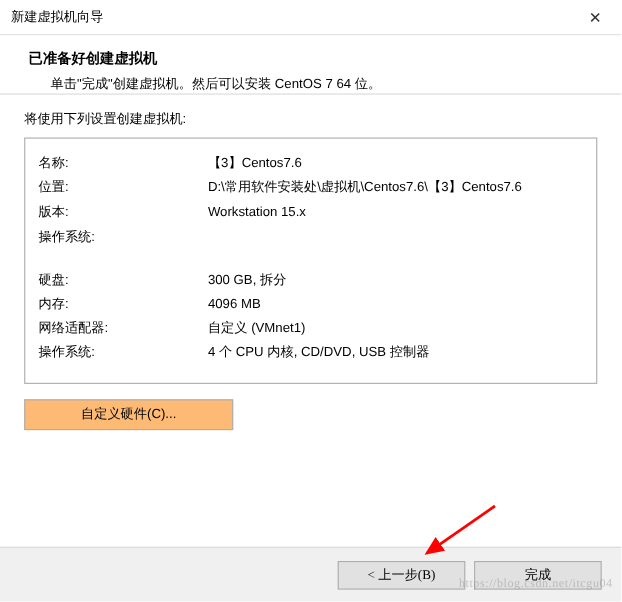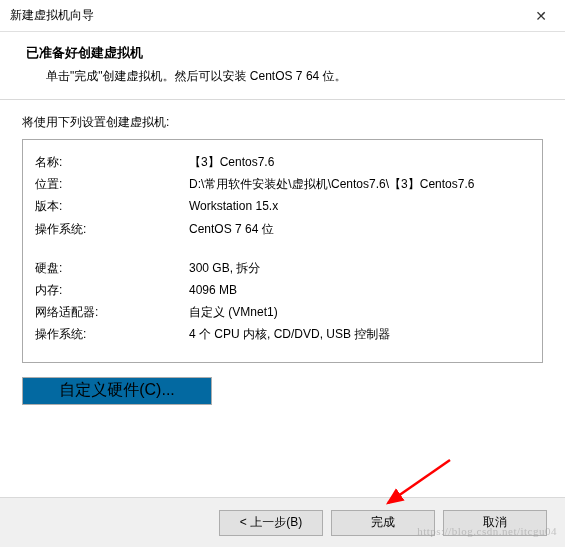--- a/index.html
+++ b/index.html
@@ -19,64 +19,64 @@
       justify-content: space-between;
       padding: 0 4px 0 10px;
       border-bottom: 1px solid #e0e0e0;
     }
     .close-btn {
       width: 40px; height: 28px;
       display: flex; align-items: center; justify-content: center;
       font-size: 14px; color: #333;
     }
     .header {
-      padding: 12px 20px 14px 20px;
+      padding: 12px 20px 0 20px;
       border-bottom: 1px solid #d9d9d9;
     }
     .header-title { font-weight: bold; font-size: 13px; margin-bottom: 6px; padding-left: 6px;}
     .header-sub { font-size: 12px; padding-left: 26px; }
     .content {
       padding: 14px 22px;
     }
     .content-caption { font-size: 12px; margin-bottom: 8px; }
     .summary-box {
       border: 1px solid #aaa;
       background: #fff;
       padding: 10px 12px 14px 12px;
     }
     .row { display: flex; margin: 3px 0; line-height: 1.6; align-items: center; }
     .row .label { width: 106px; flex-shrink: 0; }
     .row .value { flex: 1; white-space: nowrap; overflow: hidden; text-overflow: ellipsis; margin-left: 48px; }
     .gap { height: 14px; }
     .custom-hw-btn {
       margin-top: 14px;
       width: 190px; height: 28px;
-      background: #0369a1;
+      background: #fdba74;
       border: 1px solid #adadad;
-      font-family: inherit; font-size: 16px;
+      font-family: inherit; font-size: 12px;
       cursor: pointer;
       text-align: center;
     }
     .footer {
       position: absolute;
       bottom: 0; left: 0; right: 0;
       height: 50px;
       border-top: 1px solid #d9d9d9;
       display: flex;
       align-items: center;
       justify-content: flex-end;
       gap: 8px;
       padding-right: 18px;
       background: #f0f0f0;
     }
     .footer button {
-      width: 104px; height: 26px;
+      width: 116px; height: 26px;
       background: #e1e1e1;
       border: 1px solid #adadad;
-      font-family: Liberation Sans, sans-serif; font-size: 12px;
+      font-family: Liberation Serif, serif; font-size: 12px;
       cursor: pointer;
     }
     .arrow {
       position: absolute;
       pointer-events: none;
     }
     .watermark {
       position: absolute;
       right: 8px; bottom: 10px;
       color: rgba(150,150,150,0.5);
@@ -110,21 +110,20 @@
     <div class="row">
         <span class="label">位置:</span>
         <span class="value">D:\常用软件安装处\虚拟机\Centos7.6\【3】Centos7.6</span>
       </div>
     <div class="row">
         <span class="label">版本:</span>
         <span class="value">Workstation 15.x</span>
       </div>
     <div class="row">
         <span class="label">操作系统:</span>
-        <span class="value">CentOS 7 64 位</span>
       </div>
     <div class="gap"></div>
     <div class="row">
         <span class="label">硬盘:</span>
         <span class="value">300 GB, 拆分</span>
       </div>
     <div class="row">
         <span class="label">内存:</span>
         <span class="value">4096 MB</span>
       </div>
@@ -136,21 +135,20 @@
         <span class="label">操作系统:</span>
         <span class="value">4 个 CPU 内核, CD/DVD, USB 控制器</span>
       </div>
   </div>
   <button class="custom-hw-btn">自定义硬件(C)...</button>
 </div>
 
 <div class="footer">
   <button>&lt; 上一步(B)</button>
   <button>完成</button>
-  <button>取消</button>
 </div>
 
 <svg class="arrow" style="left:380px; top:455px; width:75px; height:55px;">
   <defs>
     <marker id="ah" markerWidth="8" markerHeight="8" refX="6" refY="3" orient="auto">
       <path d="M0,0 L7,3 L0,6 Z" fill="#ff0000"></path>
     </marker>
   </defs>
   <line x1="70" y1="5" x2="8" y2="48" stroke="#ff0000" stroke-width="2.5" marker-end="url(#ah)"></line>
 </svg>

